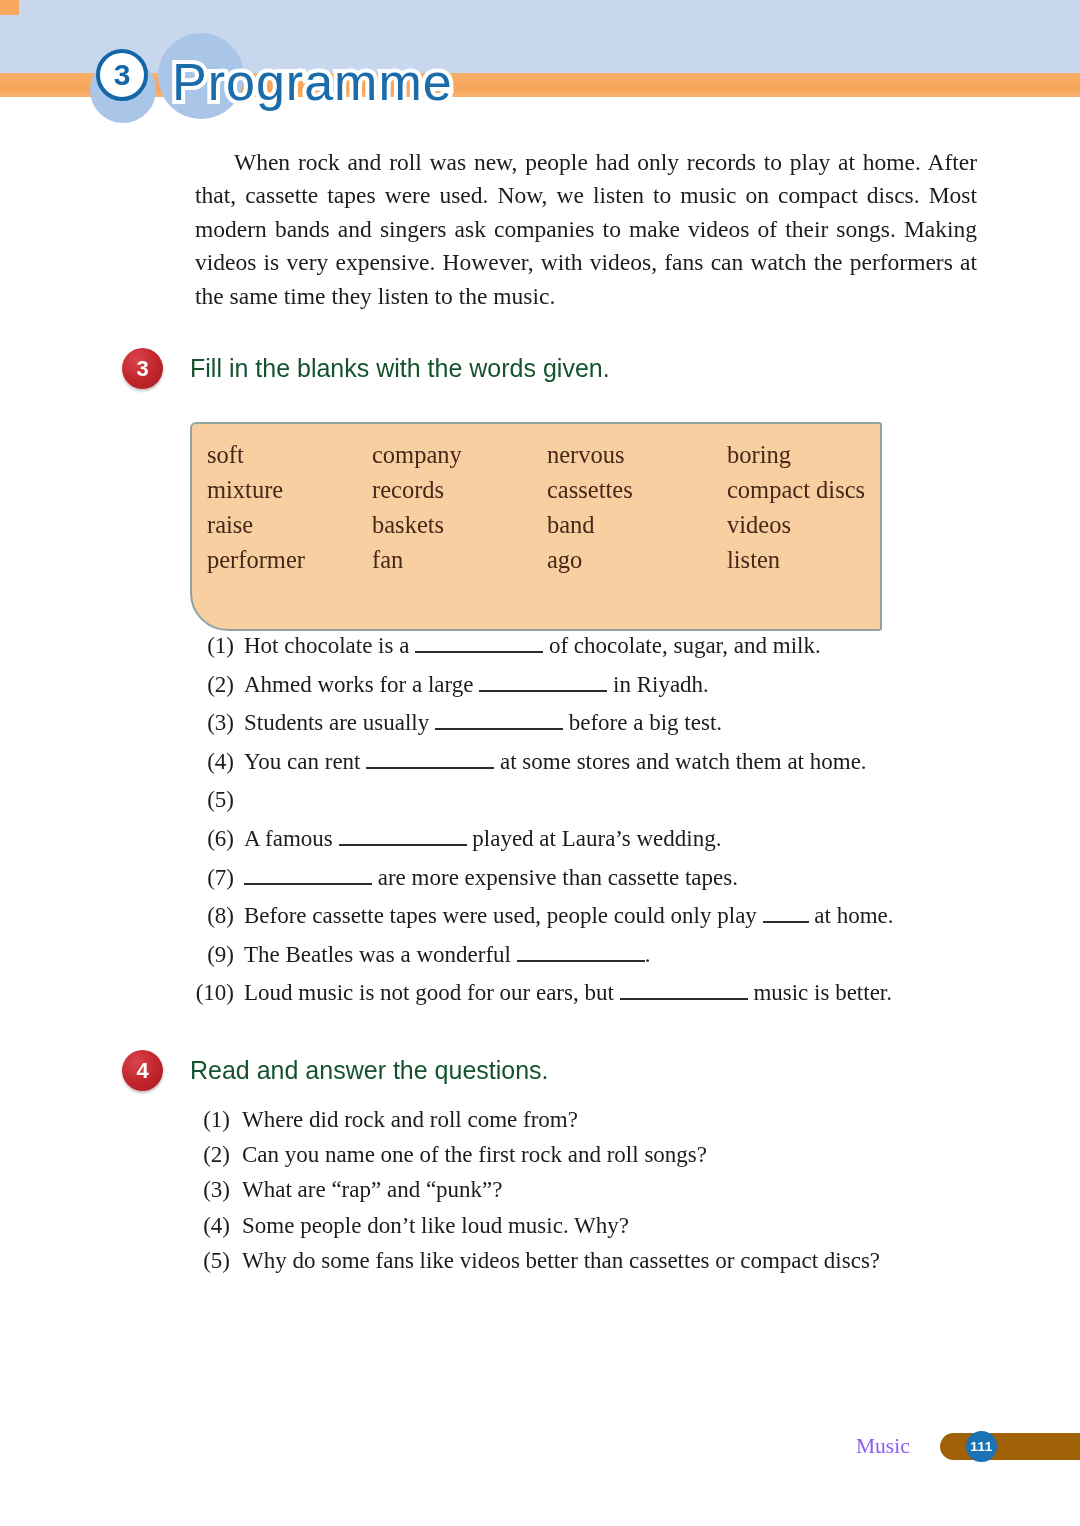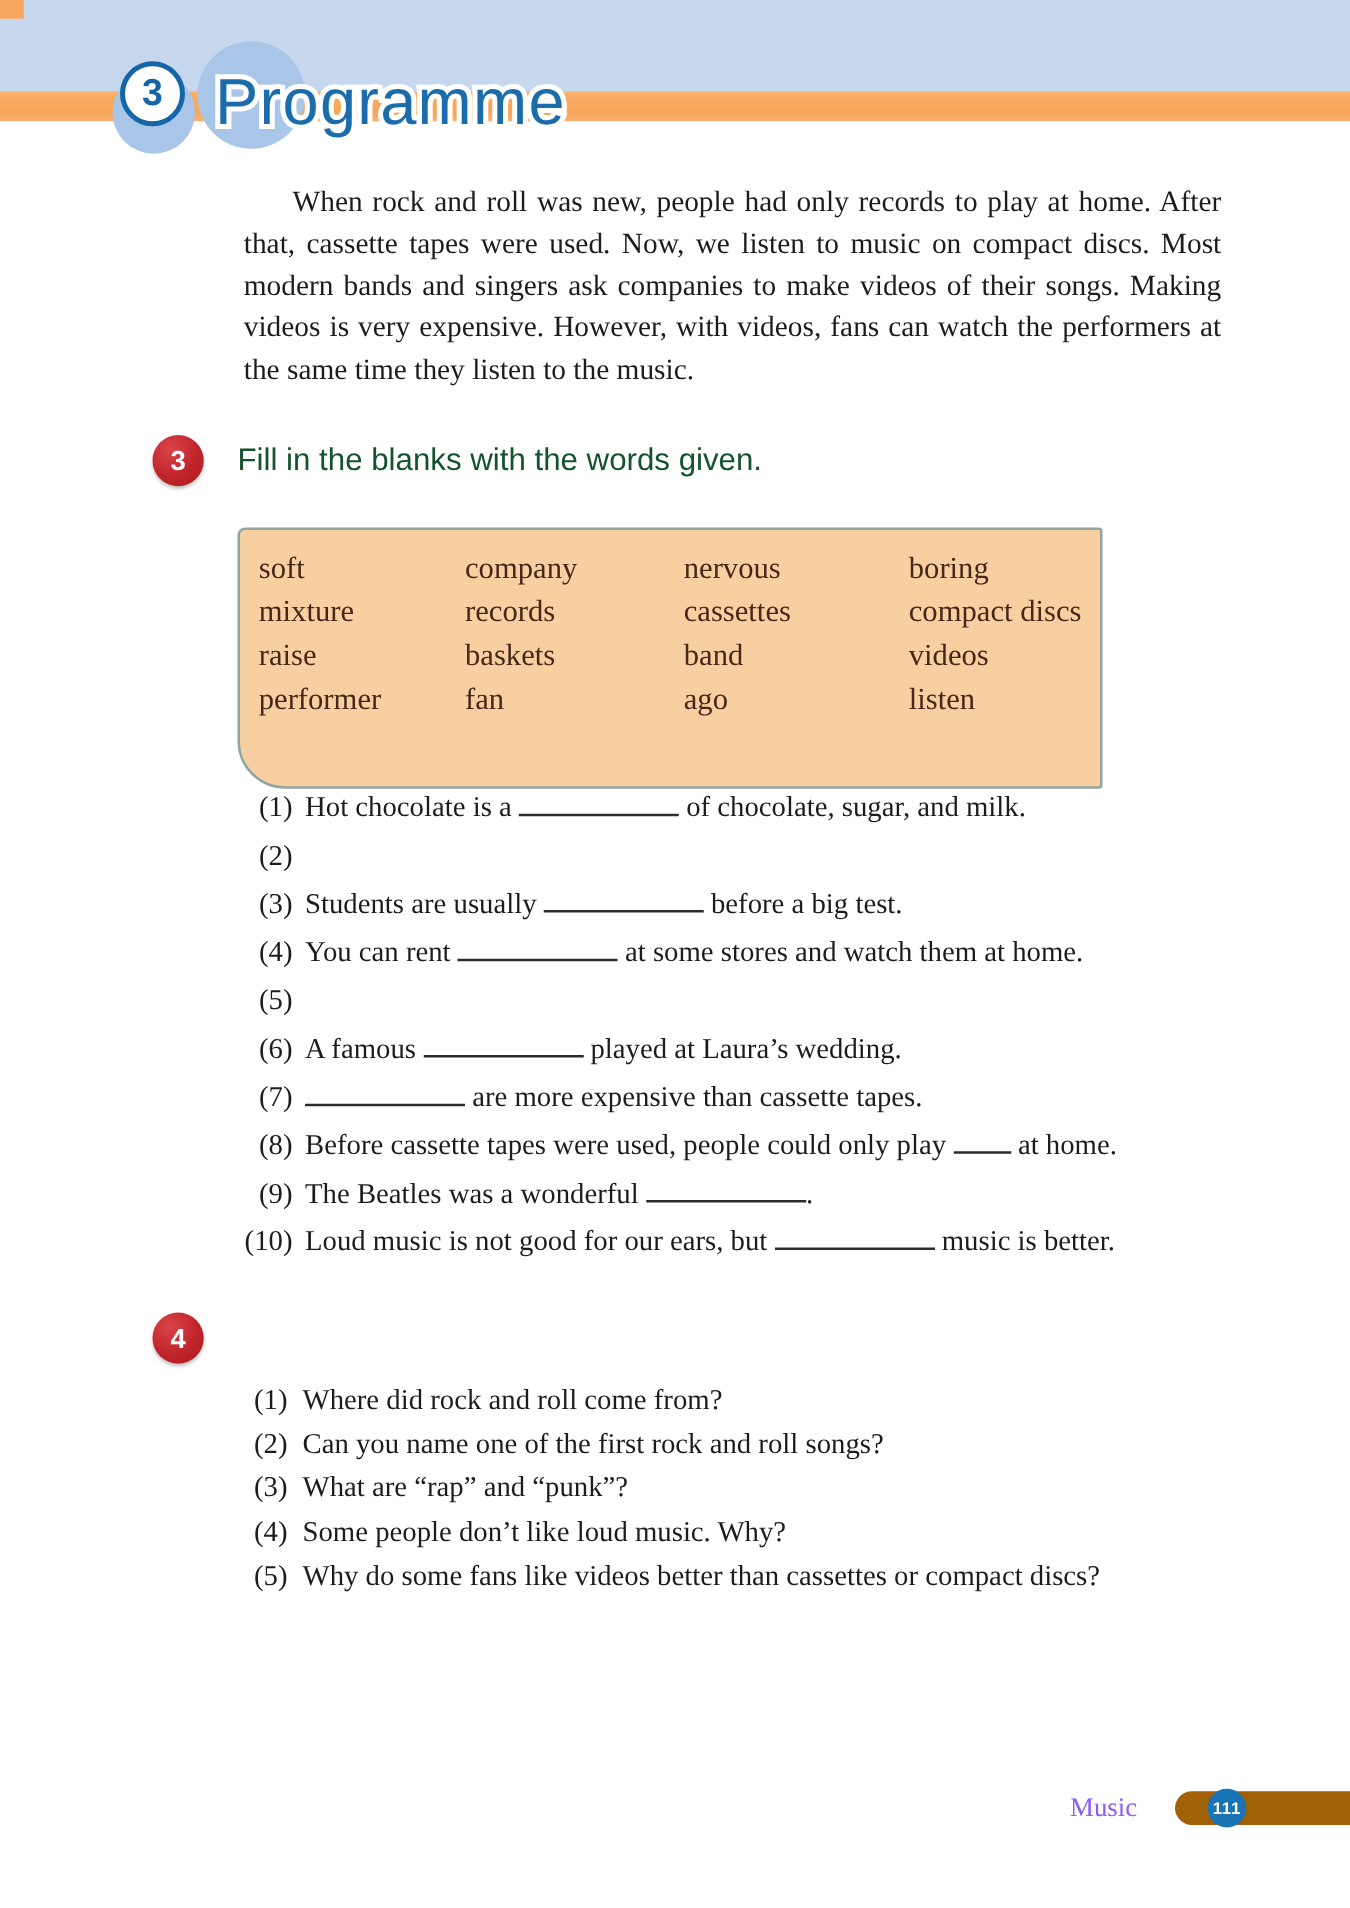--- a/index.html
+++ b/index.html
@@ -130,20 +130,21 @@
       <div class="wb-word">listen</div>
     </div>
 
   <div class="fib-list">
       <div class="fib-item">
         <span class="item-num">(1)</span>
         <span class="item-text">Hot chocolate is a <span class="blank"></span> of chocolate, sugar, and milk.</span>
       </div>
       <div class="fib-item">
         <span class="item-num">(2)</span>
+        <span class="item-text">Ahmed works for a large <span class="blank"></span> in Riyadh.</span>
       </div>
       <div class="fib-item">
         <span class="item-num">(3)</span>
         <span class="item-text">Students are usually <span class="blank"></span> before a big test.</span>
       </div>
       <div class="fib-item">
         <span class="item-num">(4)</span>
         <span class="item-text">You can rent <span class="blank"></span> at some stores and watch them at home.</span>
       </div>
       <div class="fib-item">
@@ -166,20 +167,21 @@
         <span class="item-text">The Beatles was a wonderful <span class="blank"></span>.</span>
       </div>
       <div class="fib-item">
         <span class="item-num">(10)</span>
         <span class="item-text">Loud music is not good for our ears, but <span class="blank"></span> music is better.</span>
       </div>
     </div>
 
   <div class="ex-header" id="ex4-header">
     <div class="badge">4</div>
+    <div class="ex-instruction">Read and answer the questions.</div>
   </div>
 
   <div class="q-list">
       <div class="q-item">
         <span class="q-num">(1)</span>
         <span class="q-text">Where did rock and roll come from?</span>
       </div>
       <div class="q-item">
         <span class="q-num">(2)</span>
         <span class="q-text">Can you name one of the first rock and roll songs?</span>

